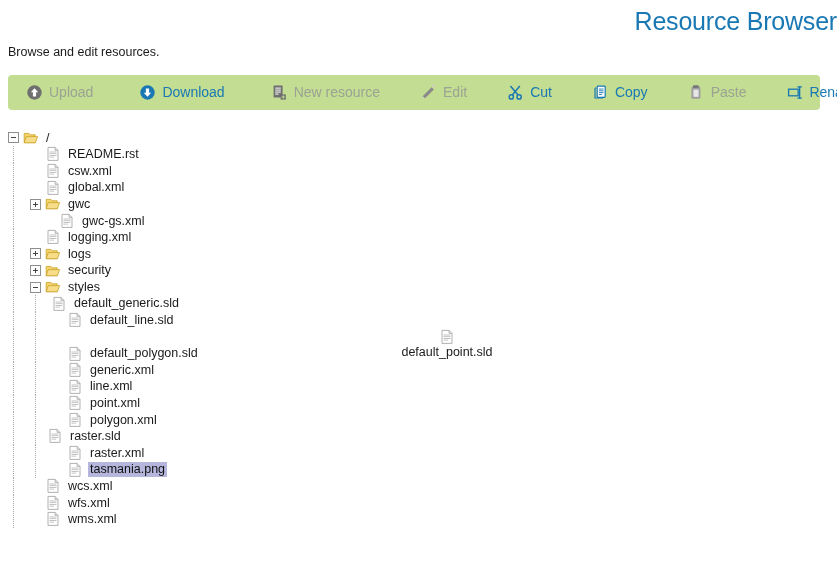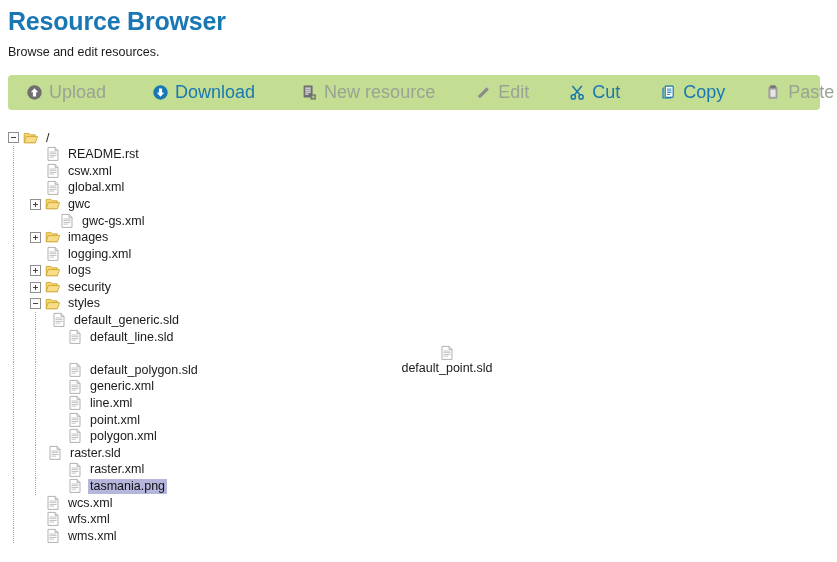--- a/index.html
+++ b/index.html
@@ -15,24 +15,25 @@
     color: #222222;
     overflow: hidden;
     position: relative;
   }
 
   
   #page-title {
     margin: 0;
     padding: 8px 0 0 8px;
     font-size: 25px;
-    font-weight: bold;
+    font-weight: normal;
     color: #1978b3;
     letter-spacing: -0.2px;
     line-height: 1.1;
+    text-align: right;
   }
   #page-subtitle {
     margin: 0;
     padding: 9px 0 0 8px;
     font-size: 12.5px;
     color: #1a1a1a;
   }
 
   
   #toolbar {
@@ -44,21 +45,21 @@
     border-radius: 4px;
     display: flex;
     align-items: center;
     padding-left: 18px;
   }
   .tb-item {
     display: flex;
     align-items: center;
     height: 35px;
     white-space: nowrap;
-    font-size: 18px;
+    font-size: 14px;
     cursor: pointer;
   }
   .tb-item .tb-icon {
     width: 17px;
     height: 17px;
     display: inline-flex;
     align-items: center;
     justify-content: center;
     margin-right: 6px;
     flex: 0 0 auto;
@@ -313,65 +314,56 @@
           <path d="M10.1 1.4 V4.3 H13.0" fill="#ececec" stroke="#a8a8a8" stroke-width="0.9"></path>
           <rect x="4.5" y="5.6" width="7.0" height="0.8" fill="#b5b5b5"></rect>
           <rect x="4.5" y="7.3" width="7.0" height="0.8" fill="#b5b5b5"></rect>
           <rect x="4.5" y="9.0" width="7.0" height="0.8" fill="#b5b5b5"></rect>
           <rect x="4.5" y="10.7" width="4.6" height="0.8" fill="#b5b5b5"></rect>
         </svg></span>
       <span class="label">gwc-gs.xml</span>
     </div>
     <div class="node" style="padding-left: 30px;">
       <span class="guide" style="left: 13px;"></span>
+      <span class="handle-spacer"></span>
+      <span class="ico"><svg width="16" height="16" viewBox="0 0 16 16" xmlns="http://www.w3.org/2000/svg">
+          <path d="M3.0 1.4 H10.1 L13.0 4.3 V14.4 H3.0 Z" fill="#ffffff" stroke="#a8a8a8" stroke-width="0.9"></path>
+          <path d="M10.1 1.4 V4.3 H13.0" fill="#ececec" stroke="#a8a8a8" stroke-width="0.9"></path>
+          <rect x="4.5" y="5.6" width="7.0" height="0.8" fill="#b5b5b5"></rect>
+          <rect x="4.5" y="7.3" width="7.0" height="0.8" fill="#b5b5b5"></rect>
+          <rect x="4.5" y="9.0" width="7.0" height="0.8" fill="#b5b5b5"></rect>
+          <rect x="4.5" y="10.7" width="4.6" height="0.8" fill="#b5b5b5"></rect>
+        </svg></span>
+      <span class="label">logging.xml</span>
+    </div>
+    <div class="node" style="padding-left: 30px;">
+      <span class="guide" style="left: 13px;"></span>
       <span class="handle plus"></span>
       <span class="ico"><svg width="16" height="16" viewBox="0 0 16 16" xmlns="http://www.w3.org/2000/svg">
           <path d="M1.2 3.4 H6.0 L7.2 4.8 H12.2 V12.6 H1.2 Z" fill="#f4d46b" stroke="#c9a227" stroke-width="0.8"></path>
           <path d="M3.2 6.6 H14.6 L12.4 12.8 H1.2 Z" fill="#f7dd8a" stroke="#c9a227" stroke-width="0.8"></path>
         </svg></span>
-      <span class="label">images</span>
-    </div>
-    <div class="node" style="padding-left: 30px;">
-      <span class="guide" style="left: 13px;"></span>
-      <span class="handle-spacer"></span>
-      <span class="ico"><svg width="16" height="16" viewBox="0 0 16 16" xmlns="http://www.w3.org/2000/svg">
-          <path d="M3.0 1.4 H10.1 L13.0 4.3 V14.4 H3.0 Z" fill="#ffffff" stroke="#a8a8a8" stroke-width="0.9"></path>
-          <path d="M10.1 1.4 V4.3 H13.0" fill="#ececec" stroke="#a8a8a8" stroke-width="0.9"></path>
-          <rect x="4.5" y="5.6" width="7.0" height="0.8" fill="#b5b5b5"></rect>
-          <rect x="4.5" y="7.3" width="7.0" height="0.8" fill="#b5b5b5"></rect>
-          <rect x="4.5" y="9.0" width="7.0" height="0.8" fill="#b5b5b5"></rect>
-          <rect x="4.5" y="10.7" width="4.6" height="0.8" fill="#b5b5b5"></rect>
-        </svg></span>
-      <span class="label">logging.xml</span>
+      <span class="label">logs</span>
     </div>
     <div class="node" style="padding-left: 30px;">
       <span class="guide" style="left: 13px;"></span>
       <span class="handle plus"></span>
       <span class="ico"><svg width="16" height="16" viewBox="0 0 16 16" xmlns="http://www.w3.org/2000/svg">
           <path d="M1.2 3.4 H6.0 L7.2 4.8 H12.2 V12.6 H1.2 Z" fill="#f4d46b" stroke="#c9a227" stroke-width="0.8"></path>
           <path d="M3.2 6.6 H14.6 L12.4 12.8 H1.2 Z" fill="#f7dd8a" stroke="#c9a227" stroke-width="0.8"></path>
         </svg></span>
-      <span class="label">logs</span>
-    </div>
-    <div class="node" style="padding-left: 30px;">
-      <span class="guide" style="left: 13px;"></span>
-      <span class="handle plus"></span>
+      <span class="label">security</span>
+    </div>
+    <div class="node" style="padding-left: 30px;">
+      <span class="guide" style="left: 13px;"></span>
+      <span class="handle"></span>
       <span class="ico"><svg width="16" height="16" viewBox="0 0 16 16" xmlns="http://www.w3.org/2000/svg">
           <path d="M1.2 3.4 H6.0 L7.2 4.8 H12.2 V12.6 H1.2 Z" fill="#f4d46b" stroke="#c9a227" stroke-width="0.8"></path>
           <path d="M3.2 6.6 H14.6 L12.4 12.8 H1.2 Z" fill="#f7dd8a" stroke="#c9a227" stroke-width="0.8"></path>
         </svg></span>
-      <span class="label">security</span>
-    </div>
-    <div class="node" style="padding-left: 30px;">
-      <span class="guide" style="left: 13px;"></span>
-      <span class="handle"></span>
-      <span class="ico"><svg width="16" height="16" viewBox="0 0 16 16" xmlns="http://www.w3.org/2000/svg">
-          <path d="M1.2 3.4 H6.0 L7.2 4.8 H12.2 V12.6 H1.2 Z" fill="#f4d46b" stroke="#c9a227" stroke-width="0.8"></path>
-          <path d="M3.2 6.6 H14.6 L12.4 12.8 H1.2 Z" fill="#f7dd8a" stroke="#c9a227" stroke-width="0.8"></path>
-        </svg></span>
       <span class="label">styles</span>
     </div>
     <div class="node" style="padding-left: 36px;">
       <span class="guide" style="left: 13px;"></span>
       <span class="guide" style="left: 35px;"></span>
       <span class="handle-spacer"></span>
       <span class="ico"><svg width="16" height="16" viewBox="0 0 16 16" xmlns="http://www.w3.org/2000/svg">
           <path d="M3.0 1.4 H10.1 L13.0 4.3 V14.4 H3.0 Z" fill="#ffffff" stroke="#a8a8a8" stroke-width="0.9"></path>
           <path d="M10.1 1.4 V4.3 H13.0" fill="#ececec" stroke="#a8a8a8" stroke-width="0.9"></path>
           <rect x="4.5" y="5.6" width="7.0" height="0.8" fill="#b5b5b5"></rect>

